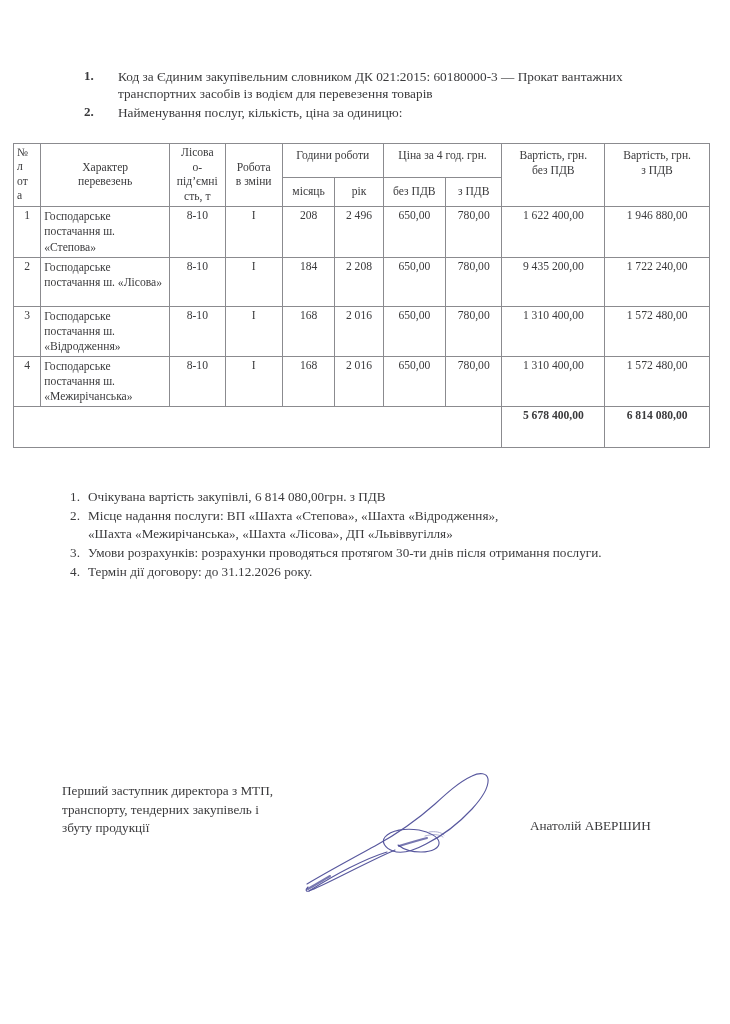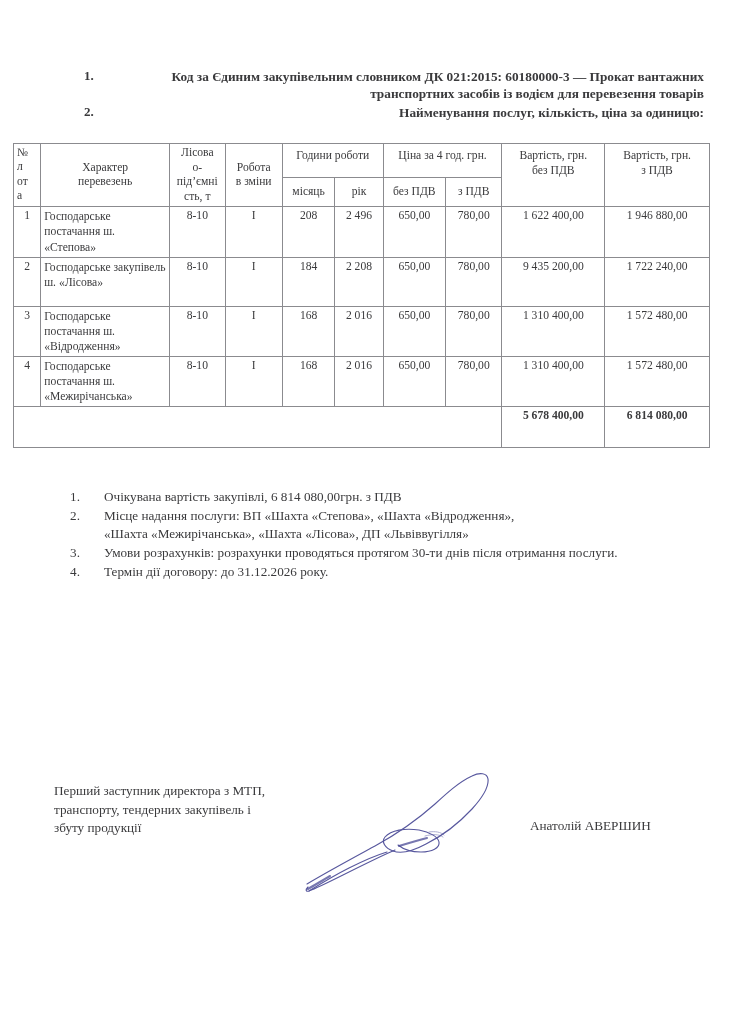--- a/index.html
+++ b/index.html
@@ -38,22 +38,21 @@
     margin-bottom: 1px;
   }
   .intro-num {
     flex: 0 0 34px;
     font-weight: bold;
     font-size: 13px;
     padding-top: 0px;
   }
   .intro-text {
     flex: 1 1 auto;
-    text-align: right;
-    font-weight: bold;
+    text-align: left;
   }
 
   
   .tbl-wrap {
     position: absolute;
     left: 13px;
     top: 143px;
     width: 697px;
   }
   table.main-tbl {
@@ -107,35 +106,35 @@
   }
   .terms-item {
     display: flex;
     align-items: flex-start;
   }
   .terms-num {
     flex: 0 0 24px;
     text-align: right;
     padding-right: 8px;
   }
-  .terms-text { flex: 1 1 auto; margin-left: 16px; }
+  .terms-text { flex: 1 1 auto; }
   .terms-text .line2 { display: block; }
 
   
   .sig-block {
     position: absolute;
     left: 54px;
     top: 782px;
     width: 660px;
     font-size: 13.2px;
     line-height: 1.42;
   }
   .sig-title {
     position: absolute;
-    left: 0;
+    left: 8px;
     top: 0;
     width: 300px;
   }
   .sig-name {
     position: absolute;
     left: 476px;
     top: 35px;
     white-space: nowrap;
   }
   .sig-graphic {
@@ -225,21 +224,21 @@
           <td class="td-center">I</td>
           <td class="td-center">208</td>
           <td class="td-center">2 496</td>
           <td class="td-center">650,00</td>
           <td class="td-center">780,00</td>
           <td class="td-money">1 622 400,00</td>
           <td class="td-money">1 946 880,00</td>
         </tr>
         <tr class="body-row">
           <td class="td-no">2</td>
-          <td class="td-char">Господарське закупівель ш. «Лісова»</td>
+          <td class="td-char">Господарське постачання ш. «Лісова»</td>
           <td class="td-center">8-10</td>
           <td class="td-center">I</td>
           <td class="td-center">184</td>
           <td class="td-center">2 208</td>
           <td class="td-center">650,00</td>
           <td class="td-center">780,00</td>
           <td class="td-money">9 435 200,00</td>
           <td class="td-money">1 722 240,00</td>
         </tr>
         <tr class="body-row">

